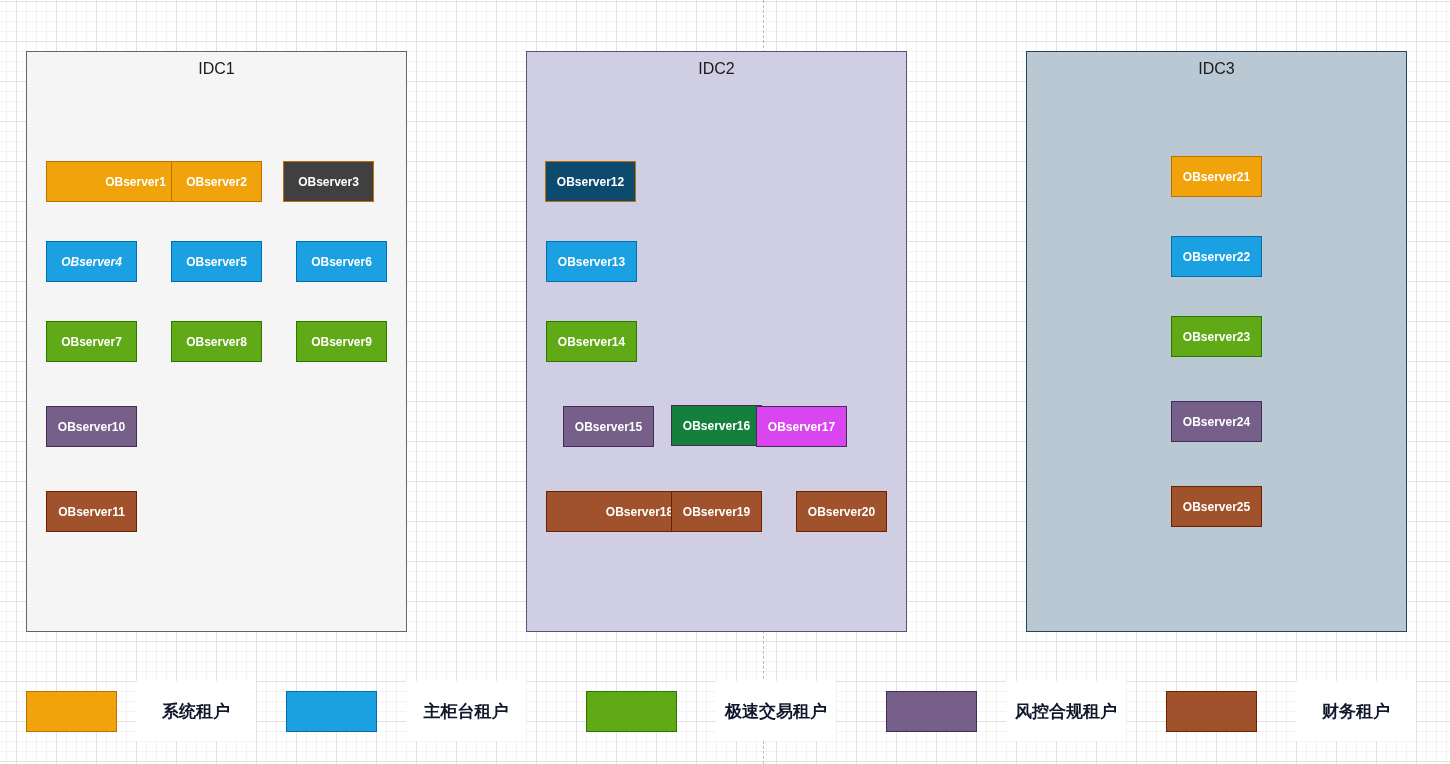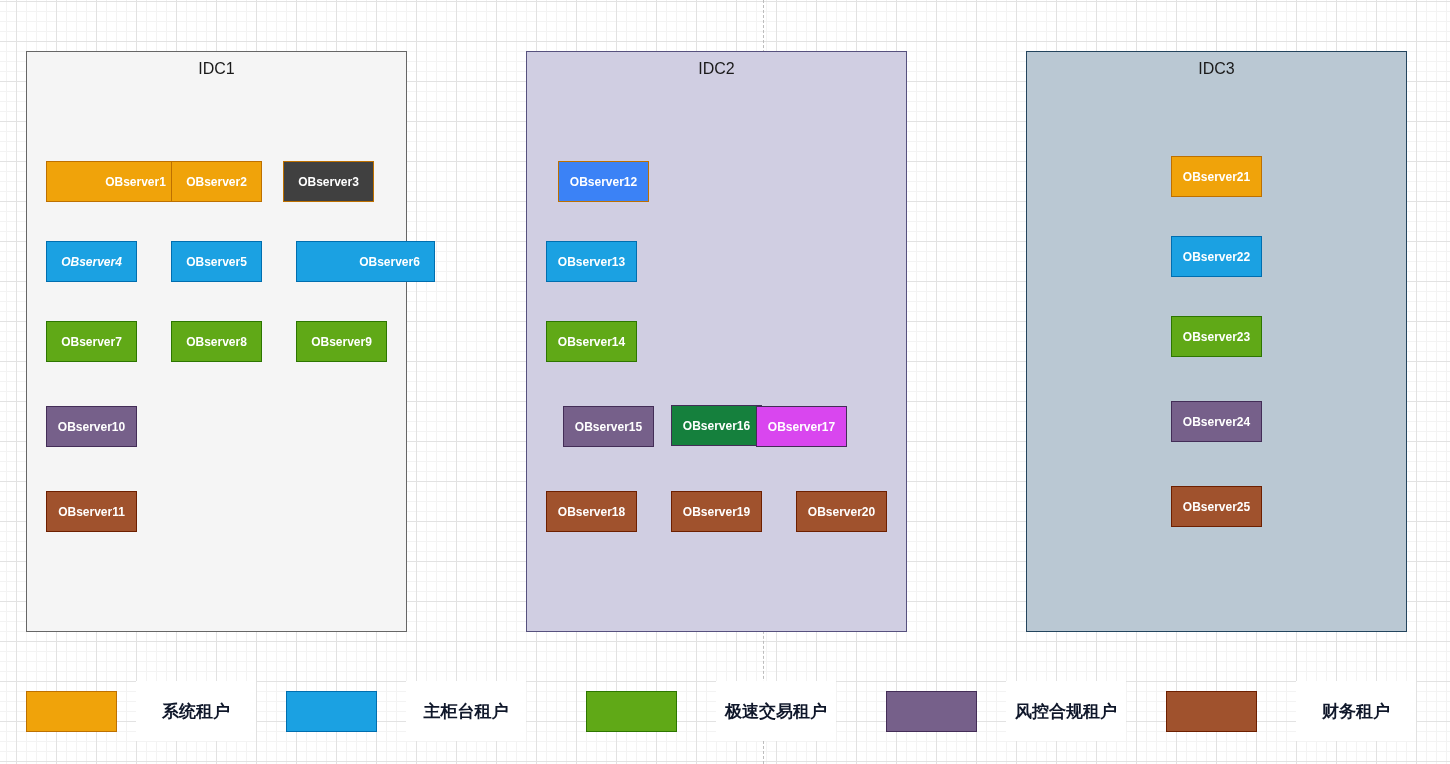--- a/index.html
+++ b/index.html
@@ -56,34 +56,34 @@
 </div>
 <div class="idc" style="left: 1026px; background: rgb(186, 200, 211); border: 1px solid rgb(35, 68, 93);">
   <div class="idc-title">IDC3</div>
 </div>
 
 <div class="server" style="left: 46px; top: 161px; background: rgb(240, 163, 10); border: 1px solid rgb(189, 112, 0); padding-left: 44px;">OBserver1</div>
 <div class="server" style="left: 171px; top: 161px; background: rgb(240, 163, 10); border: 1px solid rgb(189, 112, 0);">OBserver2</div>
 <div class="server" style="left: 283px; top: 161px; background: #404040; border: 1px solid rgb(189, 112, 0);">OBserver3</div>
 <div class="server" style="left: 46px; top: 241px; background: rgb(27, 161, 226); border: 1px solid rgb(0, 110, 175); font-style: italic;">OBserver4</div>
 <div class="server" style="left: 171px; top: 241px; background: rgb(27, 161, 226); border: 1px solid rgb(0, 110, 175);">OBserver5</div>
-<div class="server" style="left: 296px; top: 241px; background: rgb(27, 161, 226); border: 1px solid rgb(0, 110, 175); padding-left: 48px;">OBserver6</div>
+<div class="server" style="left: 296px; top: 241px; background: rgb(27, 161, 226); border: 1px solid rgb(0, 110, 175);">OBserver6</div>
 <div class="server" style="left: 46px; top: 321px; background: rgb(96, 169, 23); border: 1px solid rgb(45, 118, 0);">OBserver7</div>
 <div class="server" style="left: 171px; top: 321px; background: rgb(96, 169, 23); border: 1px solid rgb(45, 118, 0);">OBserver8</div>
 <div class="server" style="left: 296px; top: 321px; background: rgb(96, 169, 23); border: 1px solid rgb(45, 118, 0);">OBserver9</div>
 <div class="server" style="left: 46px; top: 406px; background: rgb(118, 96, 138); border: 1px solid rgb(67, 45, 87);">OBserver10</div>
 <div class="server" style="left: 46px; top: 491px; background: rgb(160, 82, 45); border: 1px solid rgb(109, 31, 0);">OBserver11</div>
 
-<div class="server" style="left: 558px; top: 161px; background: #3b82f6; border: 1px solid rgb(189, 112, 0);">OBserver12</div>
+<div class="server" style="left: 545px; top: 161px; background: #0c4a6e; border: 1px solid rgb(189, 112, 0);">OBserver12</div>
 <div class="server" style="left: 546px; top: 241px; background: rgb(27, 161, 226); border: 1px solid rgb(0, 110, 175);">OBserver13</div>
 <div class="server" style="left: 546px; top: 321px; background: rgb(96, 169, 23); border: 1px solid rgb(45, 118, 0);">OBserver14</div>
 <div class="server" style="left: 546px; top: 406px; background: rgb(118, 96, 138); border: 1px solid rgb(67, 45, 87); margin-left: 17px;">OBserver15</div>
 <div class="server" style="left: 671px; top: 405px; background: #15803d; border: 1px solid rgb(67, 45, 87);">OBserver16</div>
 <div class="server" style="left: 756px; top: 406px; background: #d946ef; border: 1px solid rgb(67, 45, 87);">OBserver17</div>
-<div class="server" style="left: 546px; top: 491px; background: rgb(160, 82, 45); border: 1px solid rgb(109, 31, 0);">OBserver18</div>
+<div class="server" style="left: 546px; top: 491px; background: rgb(160, 82, 45); border: 1px solid rgb(109, 31, 0); padding-left: 48px;">OBserver18</div>
 <div class="server" style="left: 671px; top: 491px; background: rgb(160, 82, 45); border: 1px solid rgb(109, 31, 0);">OBserver19</div>
 <div class="server" style="left: 796px; top: 491px; background: rgb(160, 82, 45); border: 1px solid rgb(109, 31, 0);">OBserver20</div>
 
 <div class="server" style="left: 1171px; top: 156px; background: rgb(240, 163, 10); border: 1px solid rgb(189, 112, 0);">OBserver21</div>
 <div class="server" style="left: 1171px; top: 236px; background: rgb(27, 161, 226); border: 1px solid rgb(0, 110, 175);">OBserver22</div>
 <div class="server" style="left: 1171px; top: 316px; background: rgb(96, 169, 23); border: 1px solid rgb(45, 118, 0);">OBserver23</div>
 <div class="server" style="left: 1171px; top: 401px; background: rgb(118, 96, 138); border: 1px solid rgb(67, 45, 87);">OBserver24</div>
 <div class="server" style="left: 1171px; top: 486px; background: rgb(160, 82, 45); border: 1px solid rgb(109, 31, 0);">OBserver25</div>
 
 <div class="legend-swatch" style="left: 26px; background: rgb(240, 163, 10); border: 1px solid rgb(189, 112, 0);"></div>

